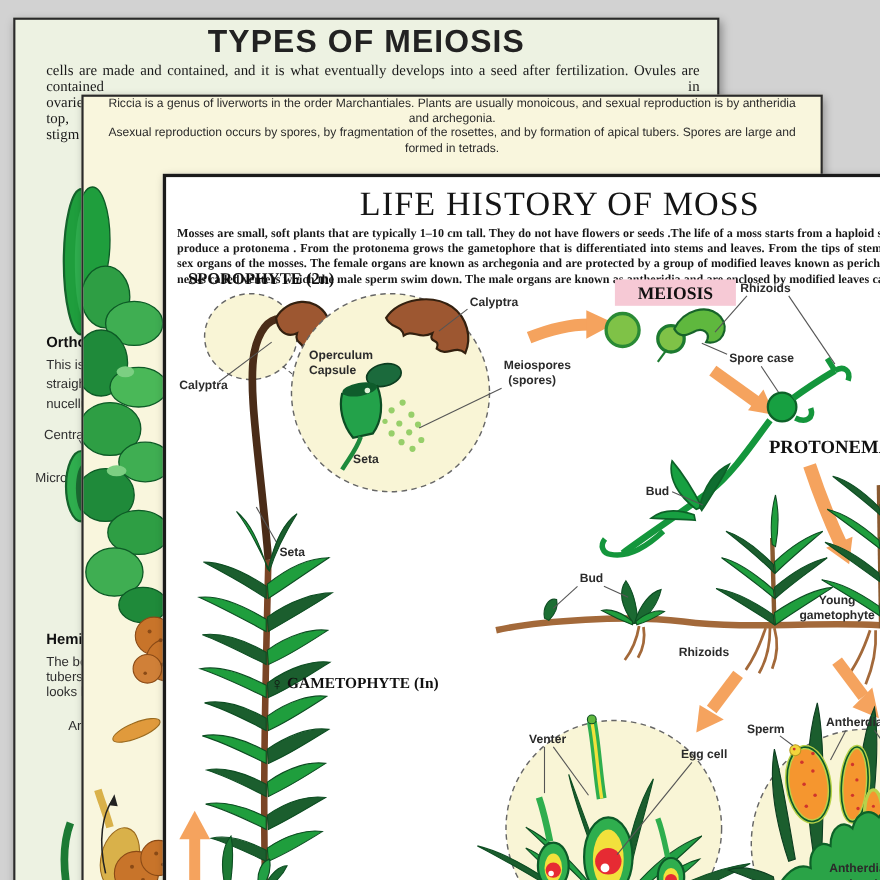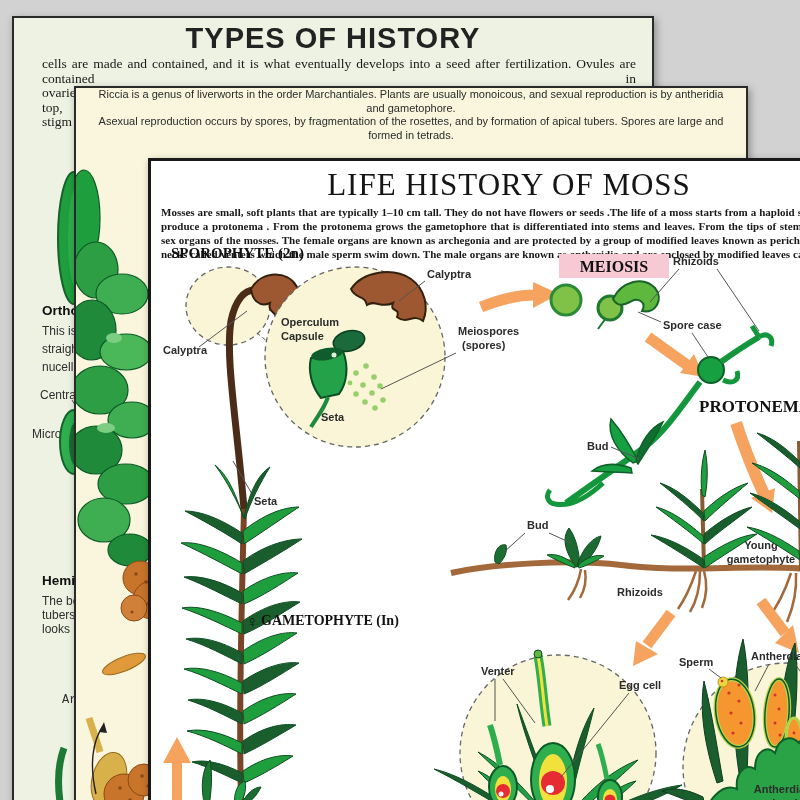--- a/index.html
+++ b/index.html
@@ -34,54 +34,54 @@
   svg text{user-select:none;}
   .lbl{font-family:"Liberation Sans",sans-serif;font-weight:bold;font-size:11px;fill:#2b2b2b;}
   .bigser{font-family:"Liberation Serif",serif;font-weight:bold;fill:#111;}
   .leader{stroke:#555;stroke-width:1;fill:none;}
   .dashc{fill:#f9f5d6;stroke:#666;stroke-width:1.3;stroke-dasharray:5 4;}
 </style>
 </head>
 <body>
 
 <div class="poster" id="poster-ovules">
-  <div id="ov-title">TYPES OF HISTORY</div>
+  <div id="ov-title">TYPES OF MEIOSIS</div>
   <div id="ov-intro">
     <div class="jline">cells are made and contained, and it is what eventually develops into a seed after fertilization. Ovules are contained in</div>
     <div class="jline">ovaries at the bottom of a vase-like structure, the carpel, which has a neck called a style and an opening at the top, called a</div>
     <div>stigm</div>
   </div>
   <span class="frag head" style="left:28px;top:286px;">Ortho</span>
   <span class="frag" style="left:28px;top:307px;">This is</span>
   <span class="frag" style="left:28px;top:325px;">straigh</span>
   <span class="frag" style="left:28px;top:343px;">nucellu</span>
   <span class="frag" style="left:26px;top:371px;">Central</span>
   <span class="frag" style="left:18px;top:410px;">Micropyla</span>
   <span class="frag head" style="left:28px;top:556px;">Hemi</span>
   <span class="frag" style="left:28px;top:577px;">The bo</span>
   <span class="frag" style="left:28px;top:591px;">tubers a</span>
   <span class="frag" style="left:28px;top:605px;">looks li</span>
-  <span class="frag" style="left:48px;top:676px;font-family:Liberation Mono, monospace;">Ar</span>
+  <span class="frag" style="left:48px;top:636px;">Ar</span>
   <svg width="80" height="800" viewBox="0 0 80 800">
     <g>
       <ellipse cx="60" cy="220" rx="16" ry="66" fill="#1f9e3d" stroke="#14632c" stroke-width="2"></ellipse>
       <ellipse cx="63" cy="220" rx="9" ry="52" fill="#2fae4e"></ellipse>
     </g>
     <line class="leader" x1="58" y1="382" x2="68" y2="398" stroke="#333"></line>
     <g>
       <ellipse cx="60" cy="424" rx="14" ry="32" fill="#2fae4e" stroke="#14632c" stroke-width="2"></ellipse>
       <ellipse cx="62" cy="426" rx="7" ry="22" fill="#1b6a32"></ellipse>
     </g>
     <path d="M 46,784 C 43,762 44,746 50,730" stroke="#1c7a34" stroke-width="7" fill="none"></path>
   </svg>
 </div>
 
 <div class="poster" id="poster-riccia">
   <div id="ric-intro">
-    <div>Riccia is a genus of liverworts in the order Marchantiales. Plants are usually monoicous, and sexual reproduction is by antheridia and gametophore.</div>
+    <div>Riccia is a genus of liverworts in the order Marchantiales. Plants are usually monoicous, and sexual reproduction is by antheridia and archegonia.</div>
     <div>Asexual reproduction occurs by spores, by fragmentation of the rosettes, and by formation of apical tubers. Spores are large and formed in tetrads.</div>
   </div>
   <svg width="90" height="756" viewBox="0 0 90 756">
     <g stroke="#0d5a26" stroke-width="1.2">
       <ellipse cx="8" cy="130" rx="16" ry="48" fill="#1f9e3d"></ellipse>
       <ellipse cx="20" cy="182" rx="22" ry="28" fill="#2e9e44"></ellipse>
       <ellipse cx="46" cy="206" rx="26" ry="20" fill="#3fae52"></ellipse>
       <ellipse cx="16" cy="242" rx="24" ry="30" fill="#1f8a3a"></ellipse>
       <ellipse cx="50" cy="264" rx="26" ry="18" fill="#4ab858"></ellipse>
       <ellipse cx="24" cy="302" rx="28" ry="24" fill="#2e9e44"></ellipse>

